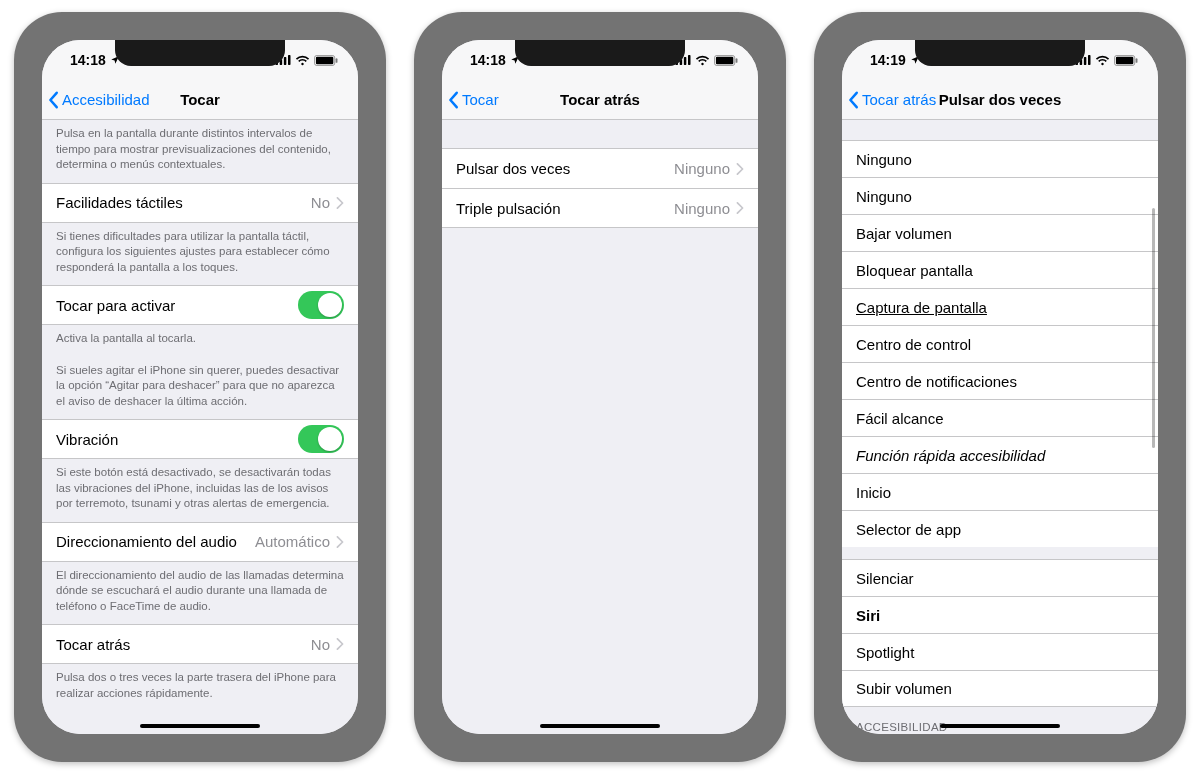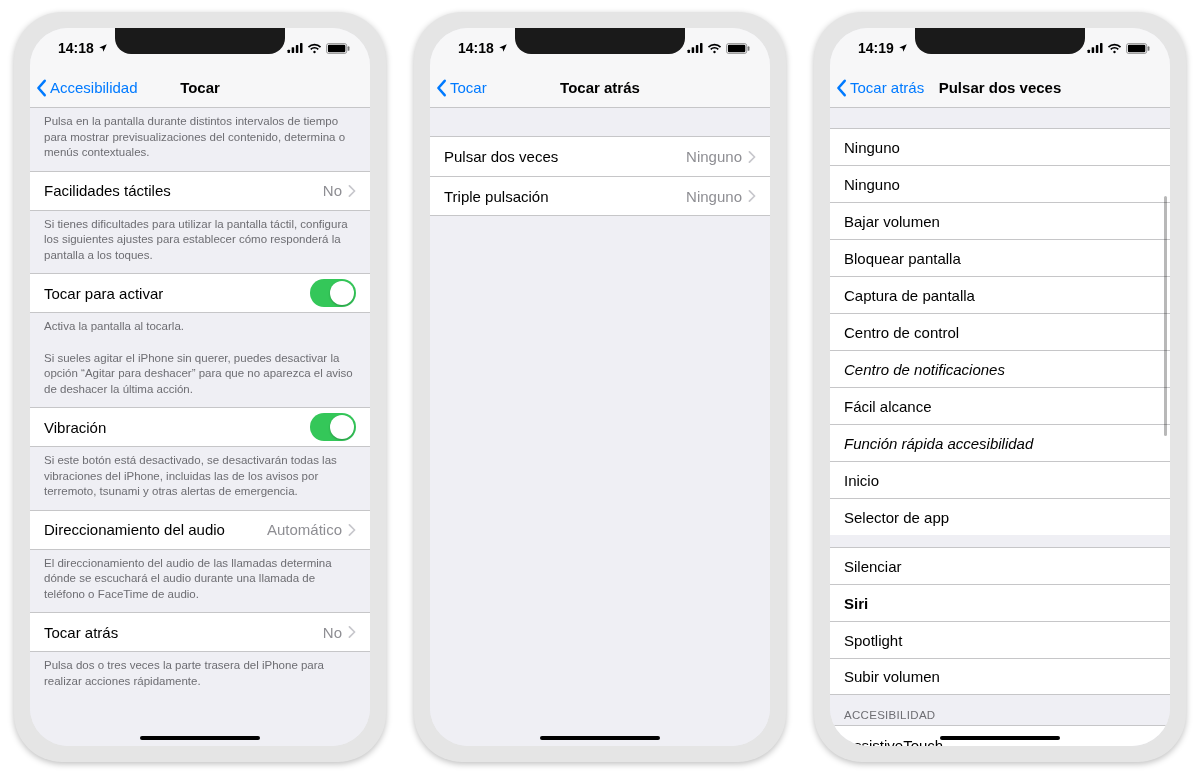--- a/index.html
+++ b/index.html
@@ -7,23 +7,23 @@
     background: #ffffff;
     font-family: -apple-system, "Helvetica Neue", Helvetica, Arial, sans-serif;
     display: flex;
     justify-content: center;
     gap: 28px;
     padding: 12px 10px;
   }
   .phone {
     width: 372px;
     height: 750px;
-    background: #e5e5e5;
+    background: #737373;
     border-radius: 48px;
-    padding: 16px;
+    padding: 28px;
     box-shadow: 0 2px 6px rgba(0,0,0,0.25);
     position: relative;
   }
   .phone-inner {
     width: 100%;
     height: 100%;
     background: #efeff4;
     border-radius: 38px;
     overflow: hidden;
     position: relative;
@@ -372,27 +372,27 @@
           </div>
           <div class="cell" style="min-height: 37px;">
             <span>Ninguno</span>
           </div>
           <div class="cell" style="min-height: 37px;">
             <span>Bajar volumen</span>
           </div>
           <div class="cell" style="min-height: 37px;">
             <span>Bloquear pantalla</span>
           </div>
-          <div class="cell" style="min-height: 37px;">
+          <div class="cell" style="min-height: 37px; text-decoration: underline;">
             <span>Captura de pantalla</span>
           </div>
           <div class="cell" style="min-height: 37px;">
             <span>Centro de control</span>
           </div>
-          <div class="cell" style="min-height: 37px; font-style: italic;">
+          <div class="cell" style="min-height: 37px;">
             <span>Centro de notificaciones</span>
           </div>
           <div class="cell" style="min-height: 37px;">
             <span>Fácil alcance</span>
           </div>
           <div class="cell" style="min-height: 37px; font-style: italic;">
             <span>Función rápida accesibilidad</span>
           </div>
           <div class="cell" style="min-height: 37px;">
             <span>Inicio</span>

